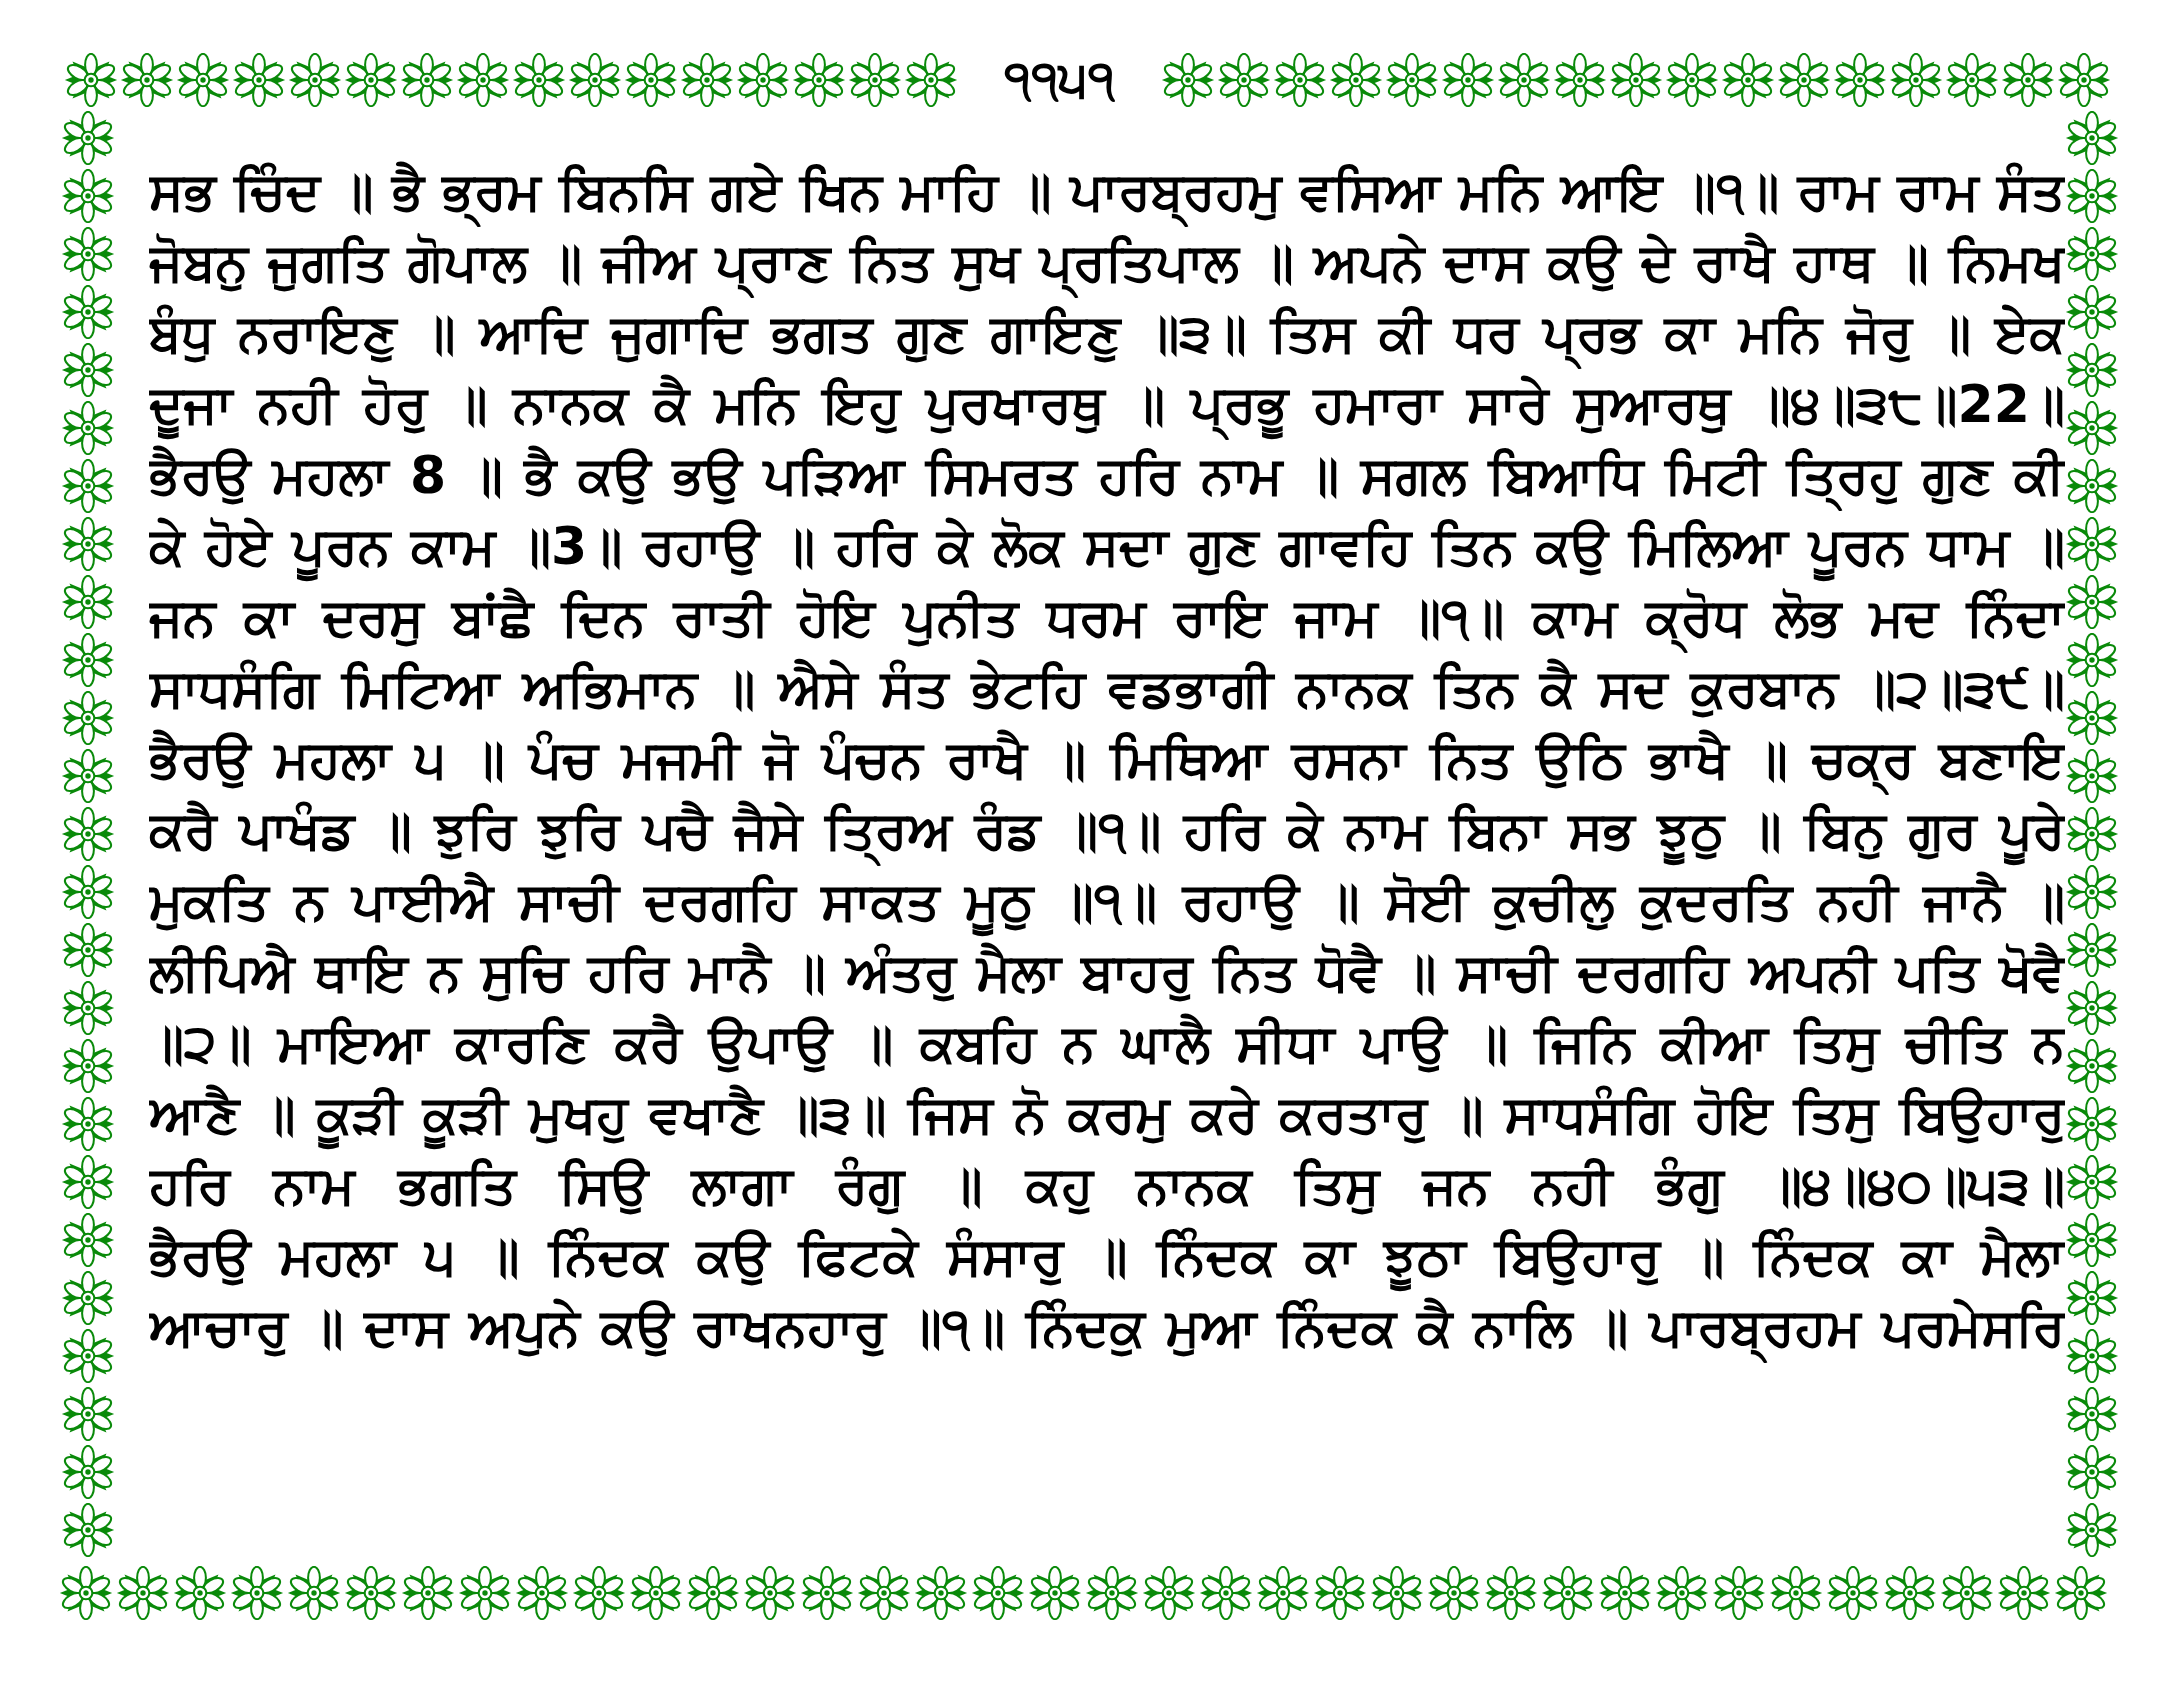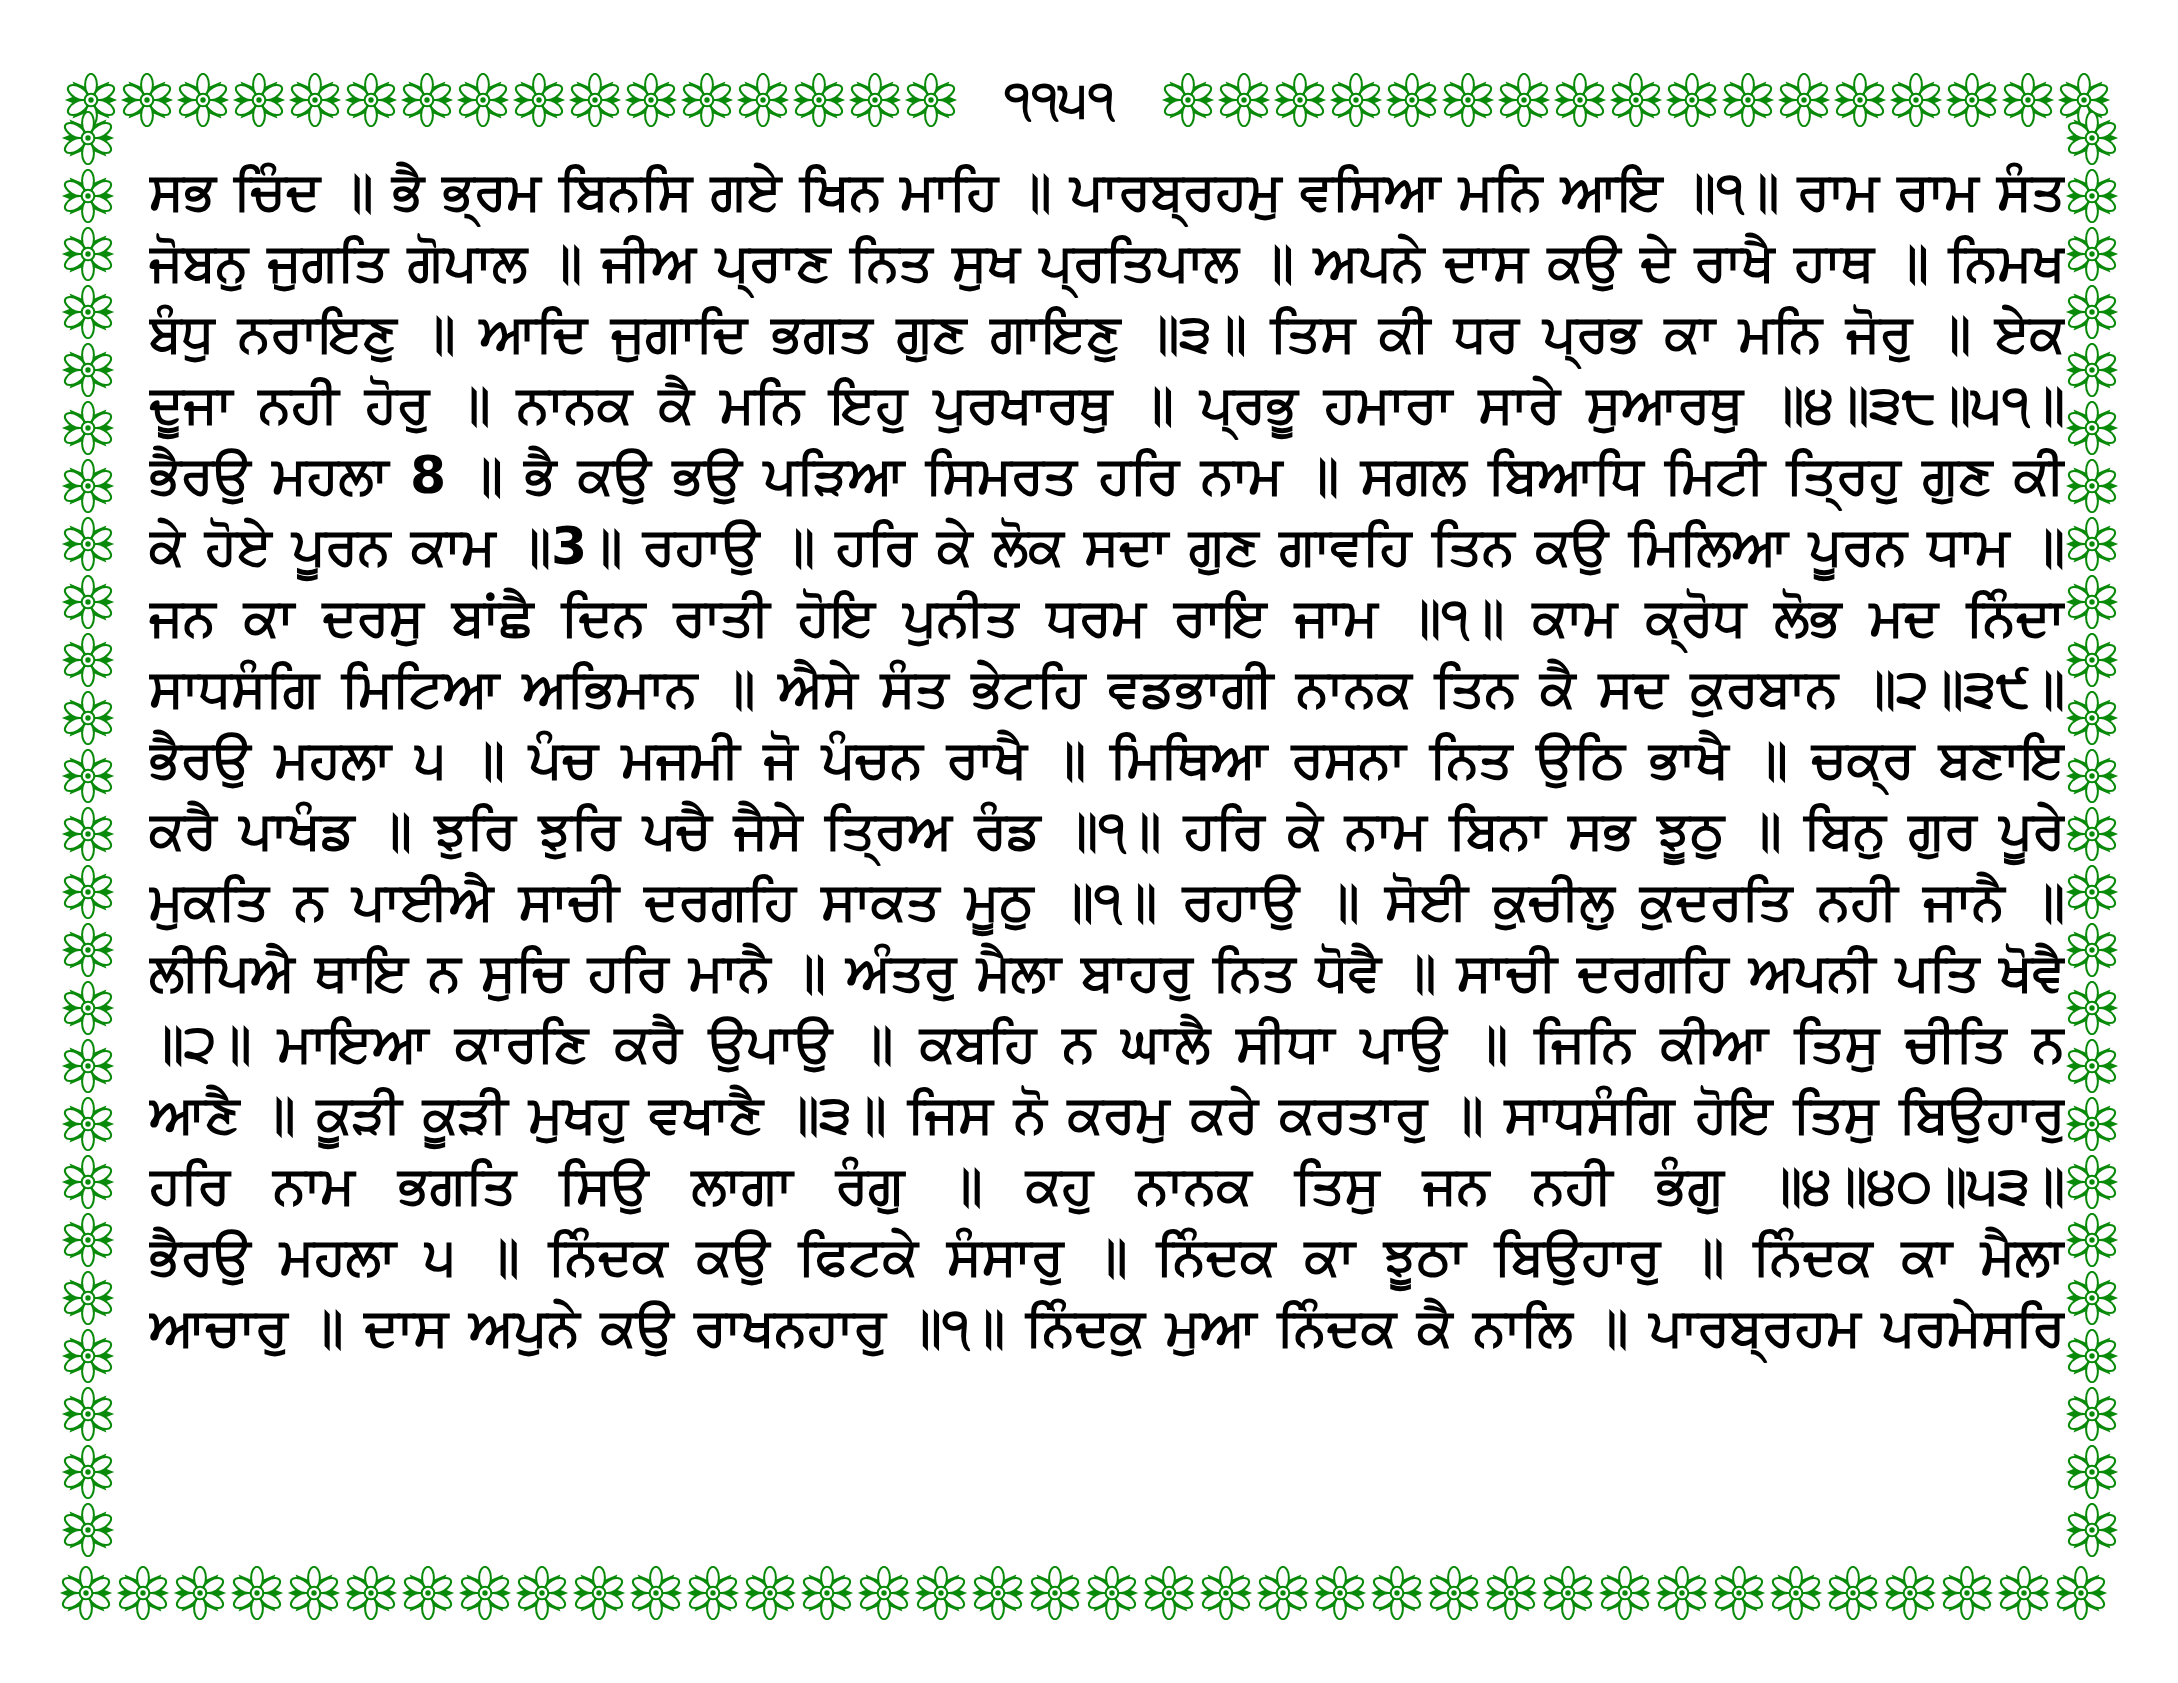--- a/index.html
+++ b/index.html
@@ -27,21 +27,20 @@
   }
   .border-top {
     position: absolute;
     top: 51px;
     left: 64px;
     right: 67px;
     height: 57px;
     display: flex;
     align-items: center;
     justify-content: space-between;
-    margin-top: 20px;
   }
   .flower-row { display: flex; flex-direction: row; gap: 2px; align-items: center; }
   .flower-col {
     position: absolute;
     top: 111px;
     display: flex;
     flex-direction: column;
     gap: 4px;
   }
   .border-left  { left: 61px; }
@@ -482,21 +481,21 @@
       </svg>
       <svg class="flower" viewBox="0 0 64 64">
         <use href="#flower-sym"></use>
       </svg>
     </div>
 
   <div class="text-block">
     <div class="line">ਸਭ ਚਿੰਦ ॥ ਭੈ ਭ੍ਰਮ ਬਿਨਸਿ ਗਏ ਖਿਨ ਮਾਹਿ ॥ ਪਾਰਬ੍ਰਹਮੁ ਵਸਿਆ ਮਨਿ ਆਇ ॥੧॥ ਰਾਮ ਰਾਮ ਸੰਤ</div>
     <div class="line">ਜੋਬਨੁ ਜੁਗਤਿ ਗੋਪਾਲ ॥ ਜੀਅ ਪ੍ਰਾਣ ਨਿਤ ਸੁਖ ਪ੍ਰਤਿਪਾਲ ॥ ਅਪਨੇ ਦਾਸ ਕਉ ਦੇ ਰਾਖੈ ਹਾਥ ॥ ਨਿਮਖ ਨ</div>
     <div class="line">ਬੰਧੁ ਨਰਾਇਣੁ ॥ ਆਦਿ ਜੁਗਾਦਿ ਭਗਤ ਗੁਣ ਗਾਇਣੁ ॥੩॥ ਤਿਸ ਕੀ ਧਰ ਪ੍ਰਭ ਕਾ ਮਨਿ ਜੋਰੁ ॥ ਏਕ ਬਿਨਾ</div>
-    <div class="line">ਦੂਜਾ ਨਹੀ ਹੋਰੁ ॥ ਨਾਨਕ ਕੈ ਮਨਿ ਇਹੁ ਪੁਰਖਾਰਥੁ ॥ ਪ੍ਰਭੂ ਹਮਾਰਾ ਸਾਰੇ ਸੁਆਰਥੁ ॥੪॥੩੮॥੫੧॥</div>
+    <div class="line">ਦੂਜਾ ਨਹੀ ਹੋਰੁ ॥ ਨਾਨਕ ਕੈ ਮਨਿ ਇਹੁ ਪੁਰਖਾਰਥੁ ॥ ਪ੍ਰਭੂ ਹਮਾਰਾ ਸਾਰੇ ਸੁਆਰਥੁ ॥੪॥੩੮॥22॥</div>
     <div class="line">ਭੈਰਉ ਮਹਲਾ 8 ॥ ਭੈ ਕਉ ਭਉ ਪੜਿਆ ਸਿਮਰਤ ਹਰਿ ਨਾਮ ॥ ਸਗਲ ਬਿਆਧਿ ਮਿਟੀ ਤ੍ਰਿਹੁ ਗੁਣ ਕੀ ਦਾਸ</div>
     <div class="line">ਕੇ ਹੋਏ ਪੂਰਨ ਕਾਮ ॥3॥ ਰਹਾਉ ॥ ਹਰਿ ਕੇ ਲੋਕ ਸਦਾ ਗੁਣ ਗਾਵਹਿ ਤਿਨ ਕਉ ਮਿਲਿਆ ਪੂਰਨ ਧਾਮ ॥</div>
     <div class="line">ਜਨ ਕਾ ਦਰਸੁ ਬਾਂਛੈ ਦਿਨ ਰਾਤੀ ਹੋਇ ਪੁਨੀਤ ਧਰਮ ਰਾਇ ਜਾਮ ॥੧॥ ਕਾਮ ਕ੍ਰੋਧ ਲੋਭ ਮਦ ਨਿੰਦਾ</div>
     <div class="line">ਸਾਧਸੰਗਿ ਮਿਟਿਆ ਅਭਿਮਾਨ ॥ ਐਸੇ ਸੰਤ ਭੇਟਹਿ ਵਡਭਾਗੀ ਨਾਨਕ ਤਿਨ ਕੈ ਸਦ ਕੁਰਬਾਨ ॥੨॥੩੯॥੫੨॥</div>
     <div class="line">ਭੈਰਉ ਮਹਲਾ ੫ ॥ ਪੰਚ ਮਜਮੀ ਜੋ ਪੰਚਨ ਰਾਖੈ ॥ ਮਿਥਿਆ ਰਸਨਾ ਨਿਤ ਉਠਿ ਭਾਖੈ ॥ ਚਕ੍ਰ ਬਣਾਇ</div>
     <div class="line">ਕਰੈ ਪਾਖੰਡ ॥ ਝੁਰਿ ਝੁਰਿ ਪਚੈ ਜੈਸੇ ਤ੍ਰਿਅ ਰੰਡ ॥੧॥ ਹਰਿ ਕੇ ਨਾਮ ਬਿਨਾ ਸਭ ਝੂਠੁ ॥ ਬਿਨੁ ਗੁਰ ਪੂਰੇ</div>
     <div class="line">ਮੁਕਤਿ ਨ ਪਾਈਐ ਸਾਚੀ ਦਰਗਹਿ ਸਾਕਤ ਮੂਠੁ ॥੧॥ ਰਹਾਉ ॥ ਸੋਈ ਕੁਚੀਲੁ ਕੁਦਰਤਿ ਨਹੀ ਜਾਨੈ ॥</div>
     <div class="line">ਲੀਪਿਐ ਥਾਇ ਨ ਸੁਚਿ ਹਰਿ ਮਾਨੈ ॥ ਅੰਤਰੁ ਮੈਲਾ ਬਾਹਰੁ ਨਿਤ ਧੋਵੈ ॥ ਸਾਚੀ ਦਰਗਹਿ ਅਪਨੀ ਪਤਿ ਖੋਵੈ</div>
     <div class="line">॥੨॥ ਮਾਇਆ ਕਾਰਣਿ ਕਰੈ ਉਪਾਉ ॥ ਕਬਹਿ ਨ ਘਾਲੈ ਸੀਧਾ ਪਾਉ ॥ ਜਿਨਿ ਕੀਆ ਤਿਸੁ ਚੀਤਿ ਨ</div>
     <div class="line">ਆਣੈ ॥ ਕੂੜੀ ਕੂੜੀ ਮੁਖਹੁ ਵਖਾਣੈ ॥੩॥ ਜਿਸ ਨੋ ਕਰਮੁ ਕਰੇ ਕਰਤਾਰੁ ॥ ਸਾਧਸੰਗਿ ਹੋਇ ਤਿਸੁ ਬਿਉਹਾਰੁ ॥</div>

